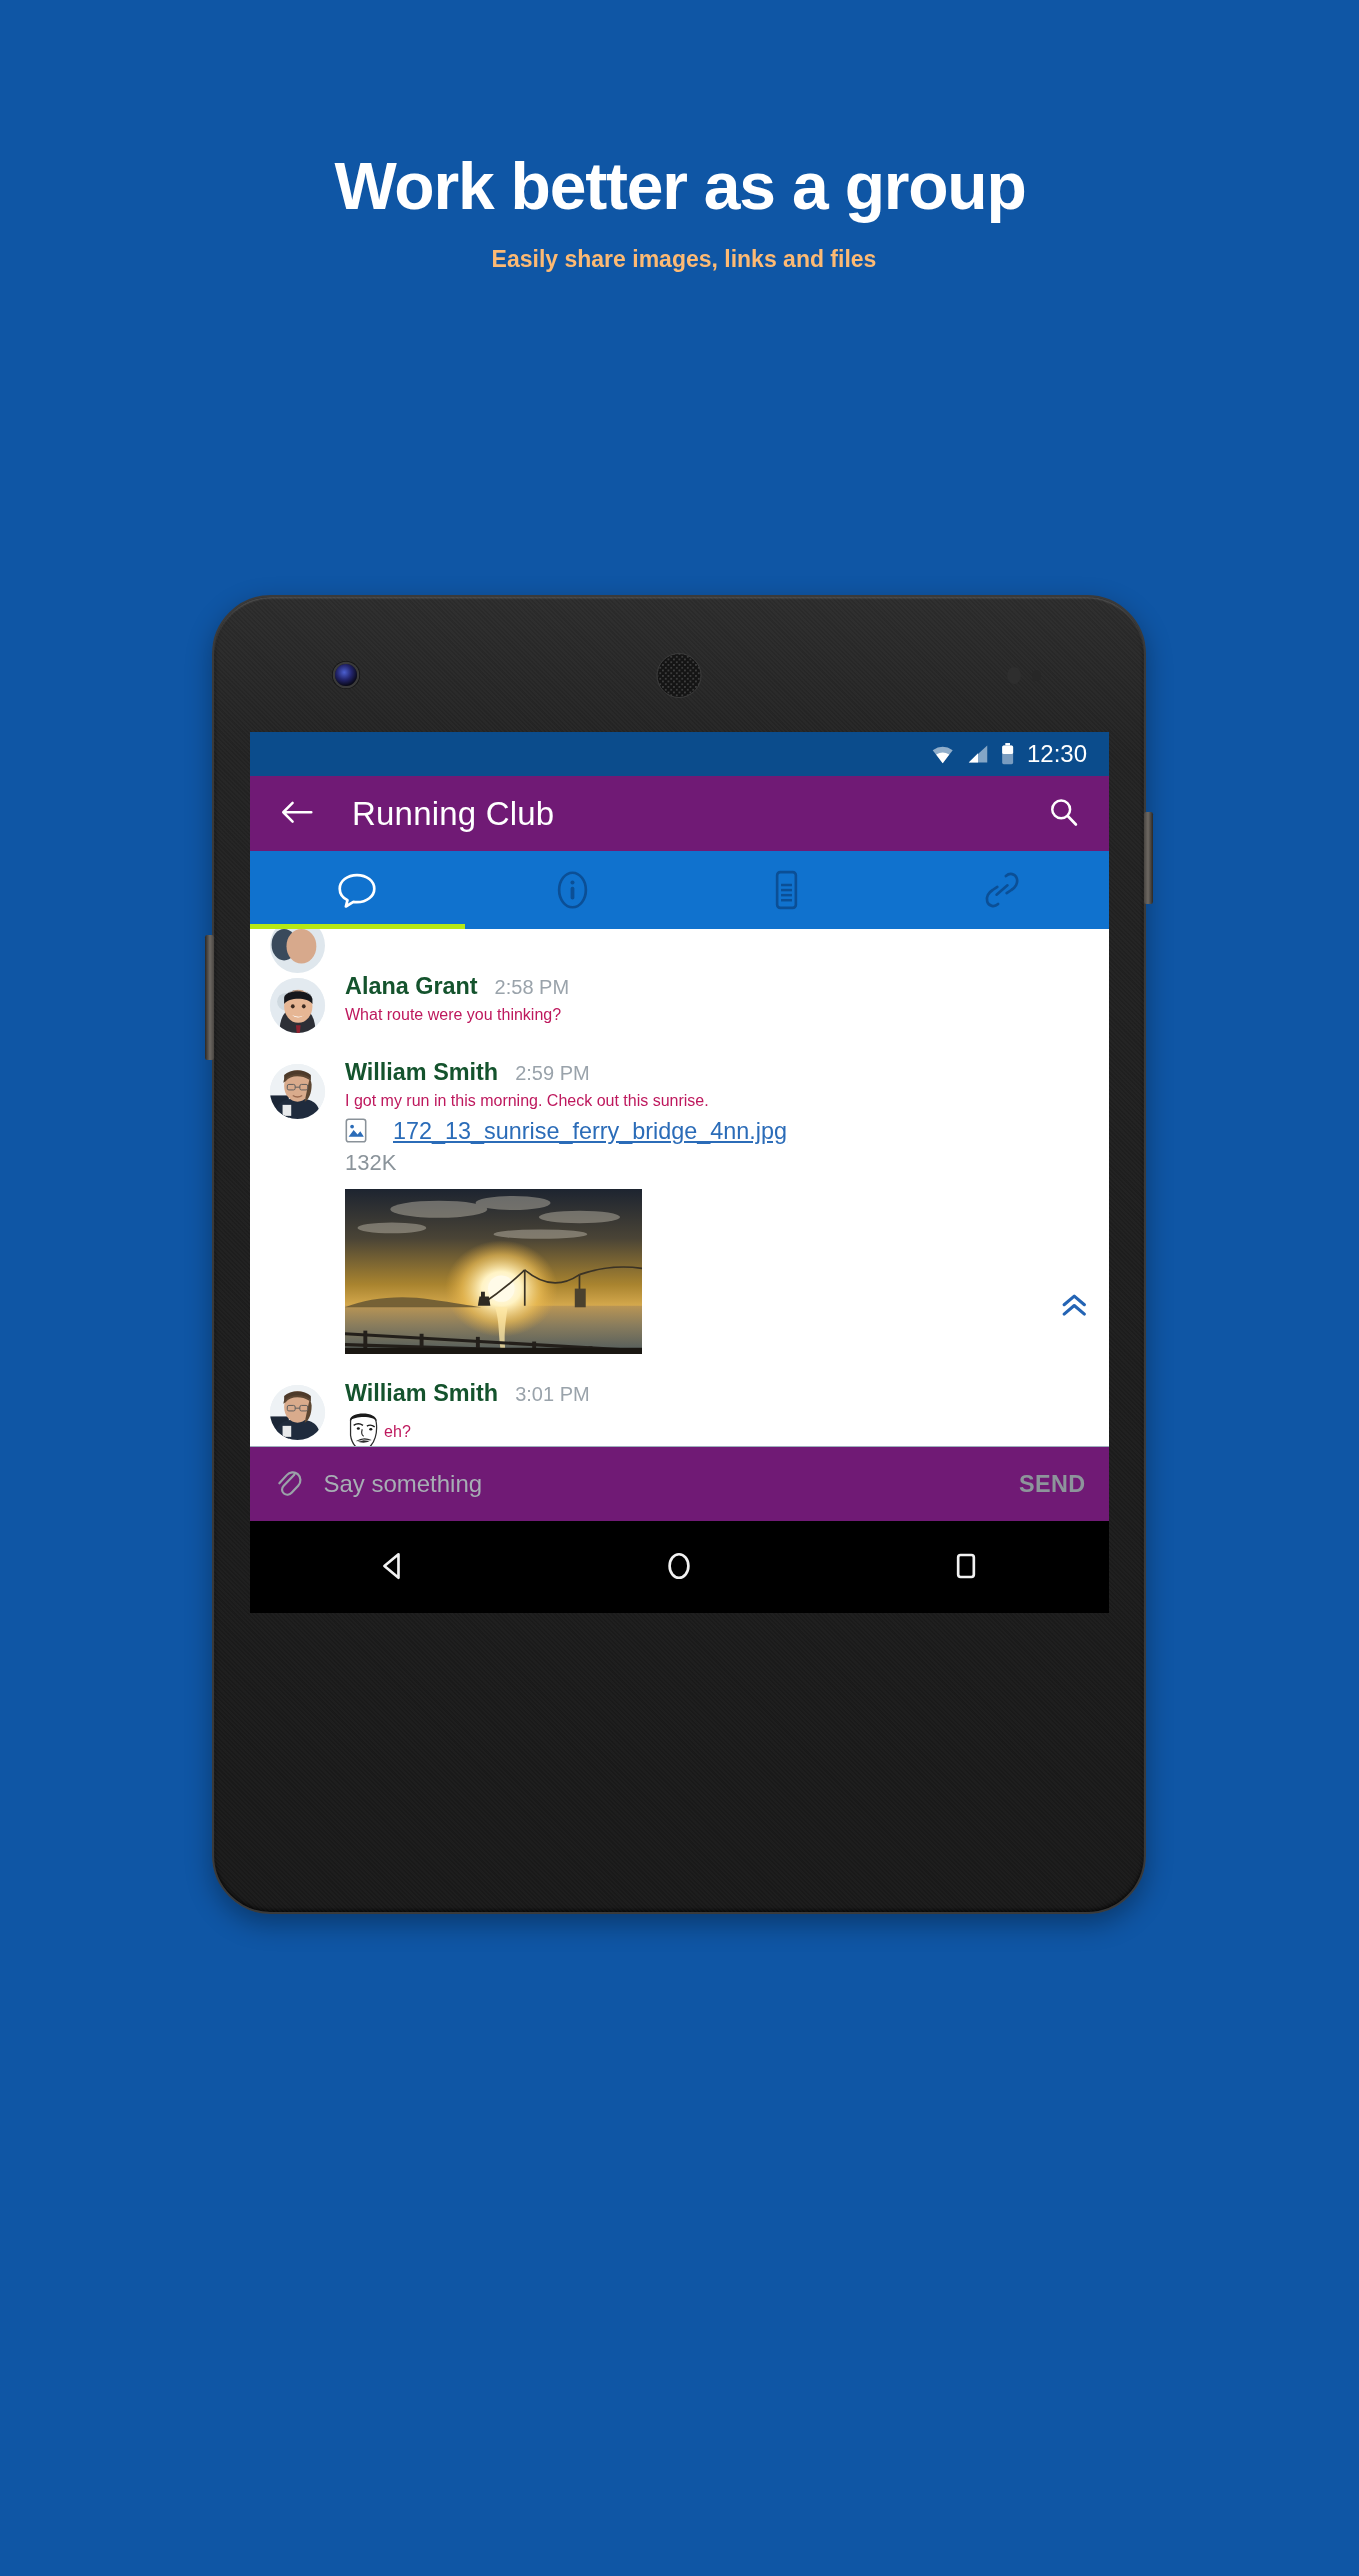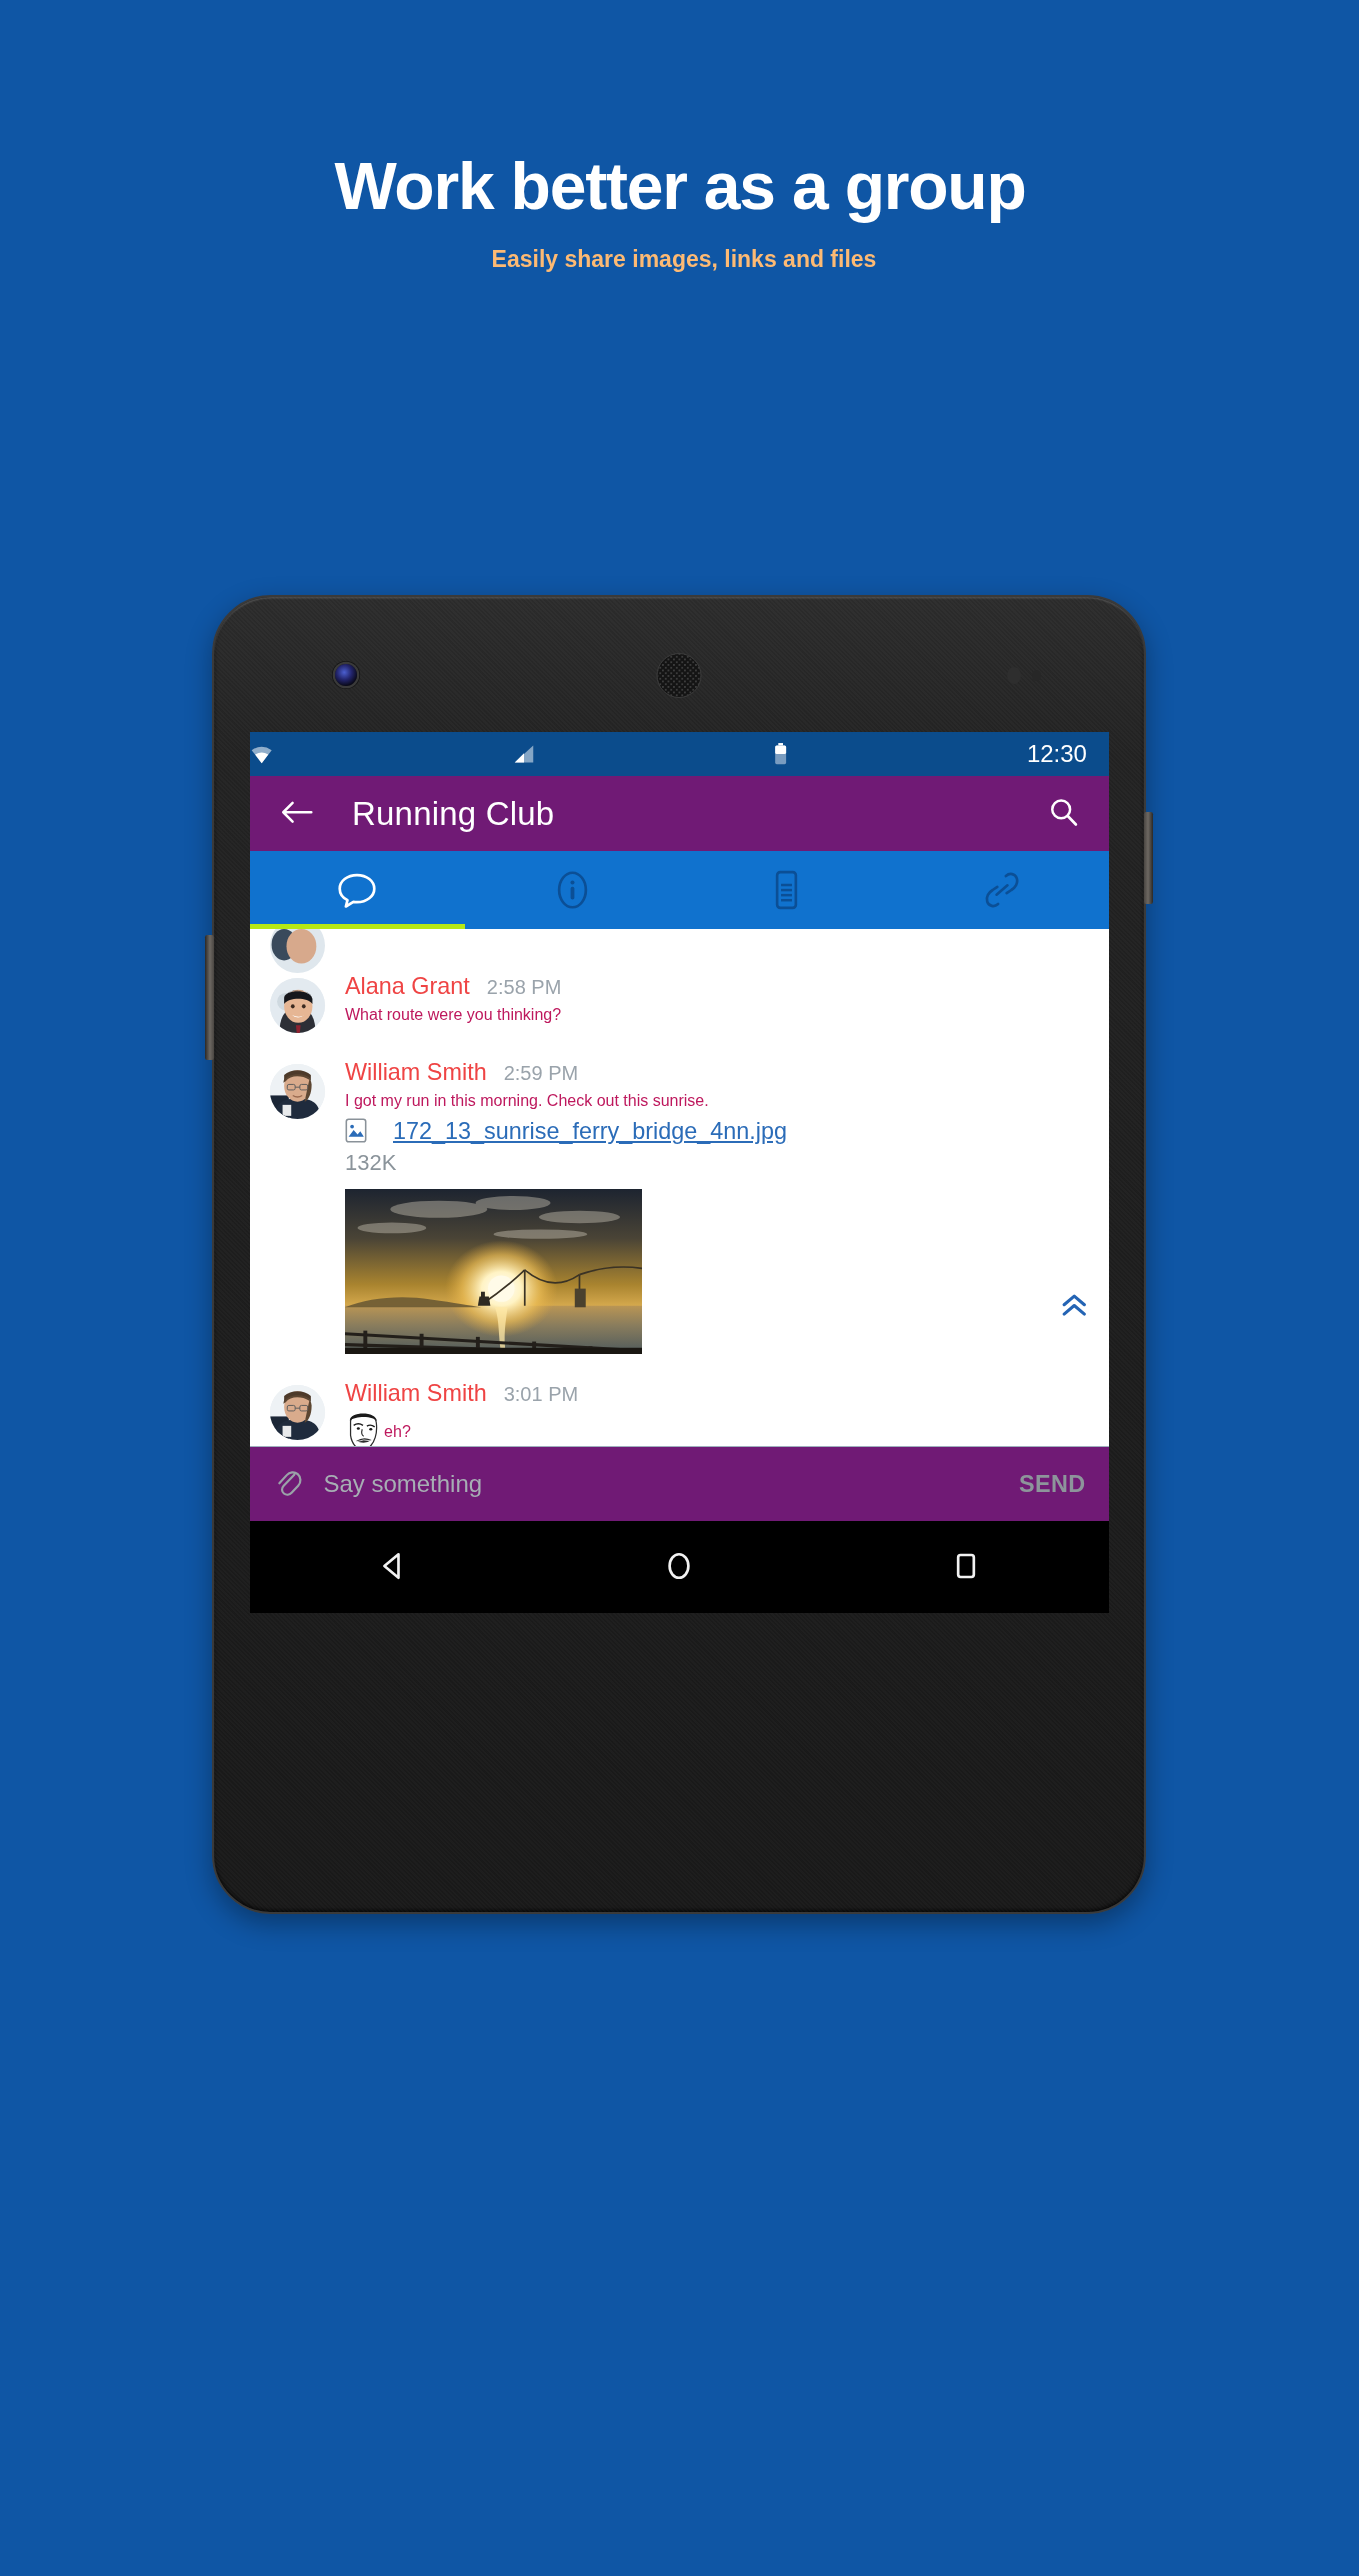--- a/index.html
+++ b/index.html
@@ -95,21 +95,21 @@
     left:38px; top:137px;
     width:859px; height:881px;
     background:#ffffff;
     overflow:hidden;
   }
 
   
   .statusbar {
     height:44px;
     background:#0b4c8c;
-    display:flex; align-items:center; justify-content:space-between;
+    display:flex; align-items:center; justify-content:flex-end;
     padding-right:22px; gap:12.5px;
     color:#ffffff;
   }
   .sb-icon { display:flex; align-items:center; }
   .sb-time { font-size:24px; color:#ffffff; letter-spacing:0px; }
 
   
   .appbar {
     height:75px;
     background:#701a75;
@@ -138,21 +138,21 @@
   .chat { background:#ffffff; position:relative; height:517px; overflow:hidden; }
   .msg { display:flex; padding:0 0 0 20px; position:relative; }
   .avatar {
     width:55px; height:55px; border-radius:50%;
     flex:0 0 55px; margin-top:4.7px;
     overflow:hidden; position:relative;
     background:#e9eef2;
   }
   .msg-body { margin-left:20px; padding-right:23.4px; flex:1; }
   .msg-head { display:flex; align-items:baseline; gap:17px; }
-  .msg-author { font-size:23.4px; font-weight:normal; color:#ef4444; }
+  .msg-author { font-size:23.4px; font-weight:bold; color:#14532d; }
   .msg-time { font-size:20px; color:#9aa3ab; }
   .msg-text { font-size:16px; color:#be185d; line-height:1.28; margin-top:4.7px; }
 
   .file-line { display:flex; align-items:center; gap:26px; margin-top:6.2px; }
   .file-name { font-size:23.4px; color:#2b6cb8; text-decoration:underline; }
   .file-size { font-size:22px; color:#8b949b; margin-top:4.7px; }
 
   .thumb {
     width:297px; height:165px; margin-top:12.5px;
     position:relative; overflow:hidden;

